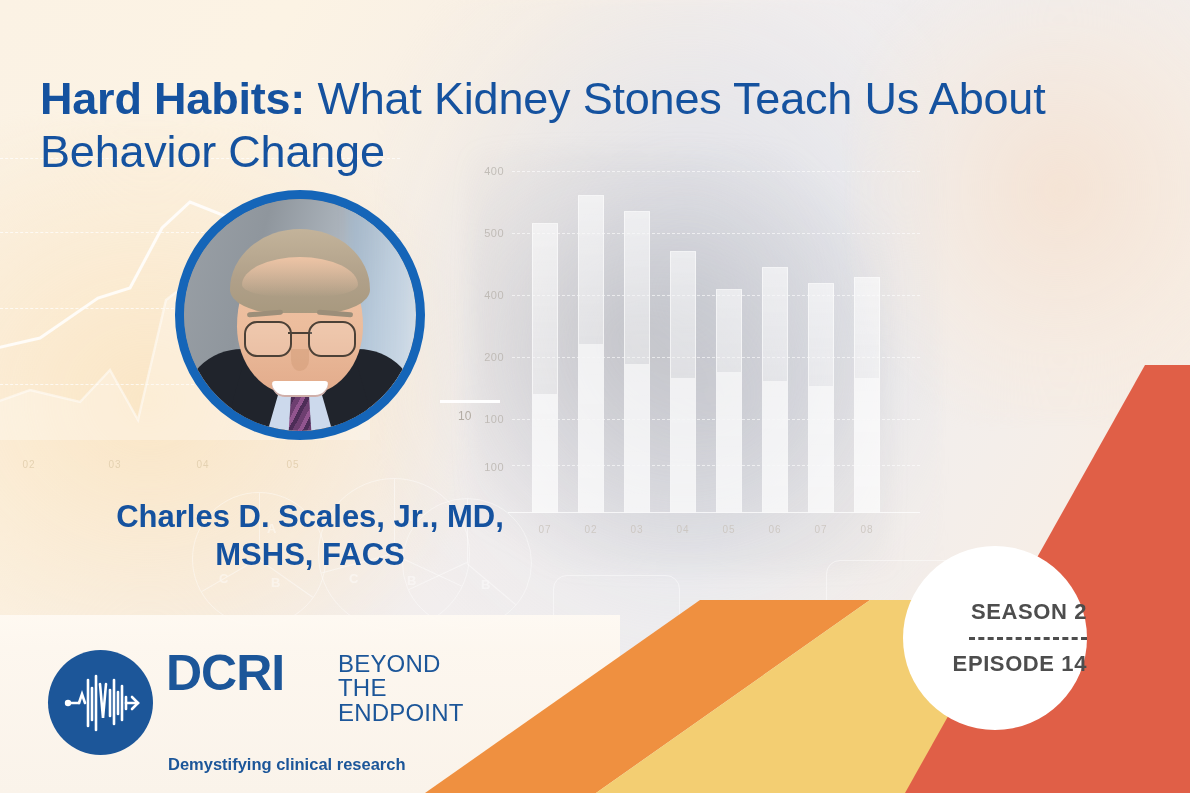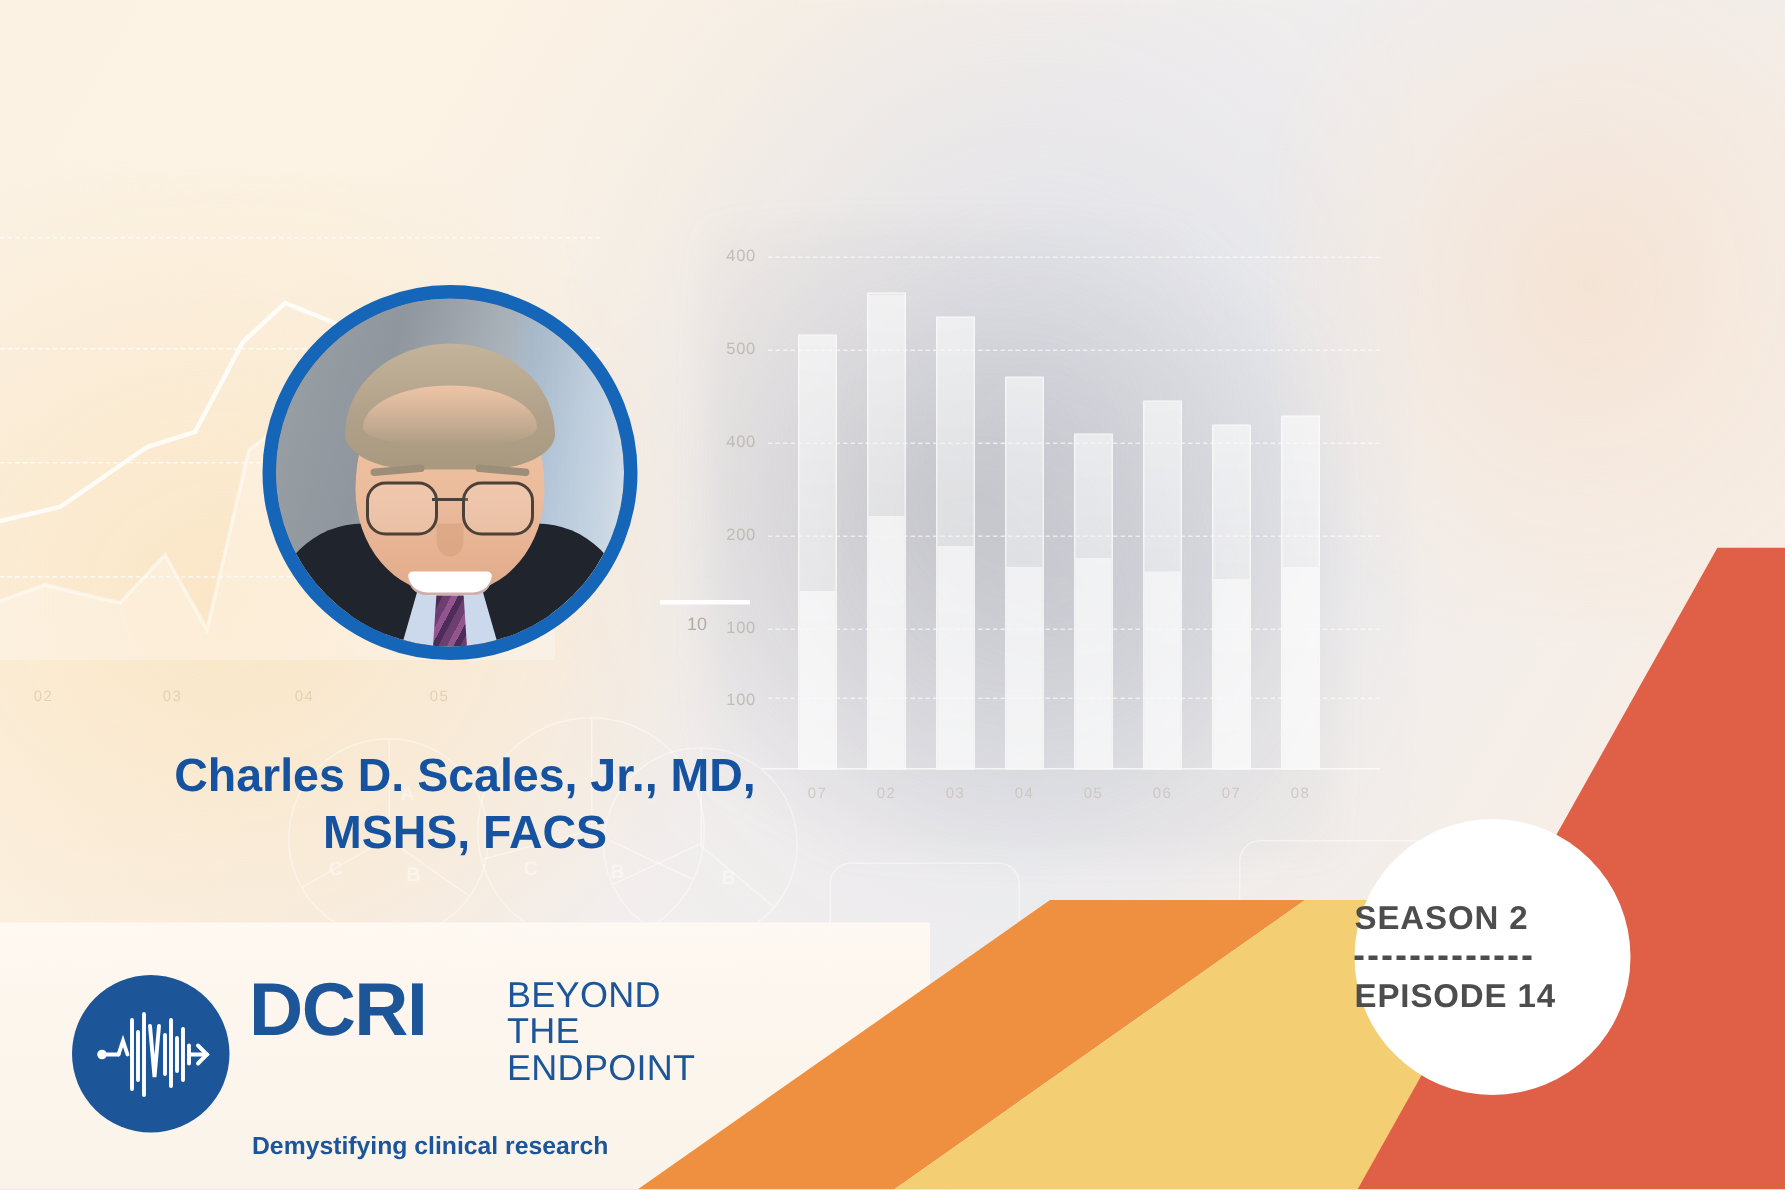--- a/index.html
+++ b/index.html
@@ -276,21 +276,21 @@
   }
   .logo .tag{
     position:absolute;left:120px;top:58px;
     font-size:16.5px;font-weight:bold;color:#1c5699;line-height:1.28;margin-top:48px;
   }
 
   
   .badge{
     position:absolute;left:903px;top:546px;width:184px;height:184px;
     border-radius:50%;background:#ffffff;
-    display:flex;flex-direction:column;align-items:flex-start;justify-content:center;
+    display:flex;flex-direction:column;align-items:flex-end;justify-content:center;
     box-shadow:0 0 0 0 rgba(0,0,0,0);
   }
   .badge .bline{
     font-size:22px;font-weight:bold;color:#4d4d4d;letter-spacing:0.6px;
     white-space:nowrap;
   }
   .badge .bdash{
     width:118px;height:0;margin:12px 0 11px 0;
     border-top:3px dashed #4d4d4d;
   }
@@ -405,20 +405,23 @@
   <div class="ghostbox" style="left:826px;top:560px;width:160px;height:150px;"></div>
   <div class="ghostbox onred" style="left:1112px;top:560px;width:160px;height:150px;"></div>
   <div class="ghostbox onred" style="left:1065px;top:700px;width:120px;height:120px;"></div>
 
   <div class="bg-bottomband"></div>
 
   <div class="shape shape-orange" style="background:#EF9040"></div>
   <div class="shape shape-yellow" style="background:#F3CE72"></div>
   <div class="shape shape-red" style="background:#E05F47"></div>
 
+  <h1 class="title">
+    <span class="strong">Hard Habits:</span><span> What Kidney Stones Teach Us About Behavior Change</span>
+  </h1>
 
   <div class="portrait">
     <div class="ph">
       <div class="backdrop"></div>
       <div class="suit"></div>
       <div class="shirt"></div>
       <div class="tie"></div>
       <div class="collarL"></div>
       <div class="collarR"></div>
       <div class="neck"></div>

